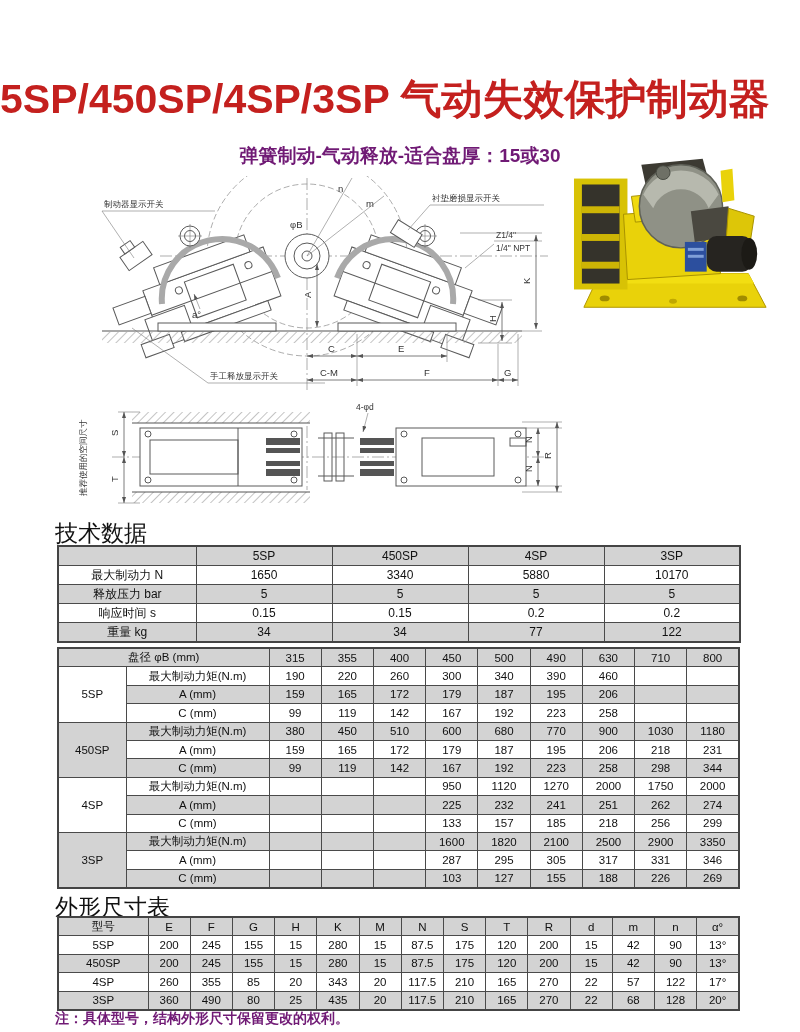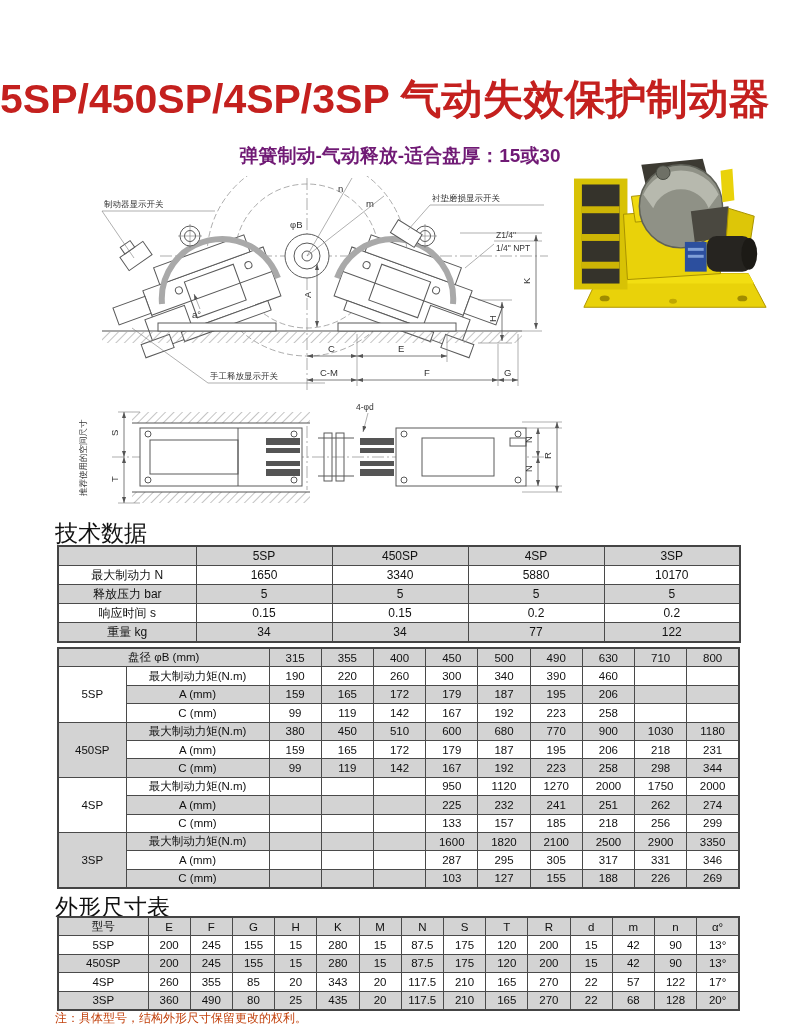--- a/index.html
+++ b/index.html
@@ -17,21 +17,21 @@
   .tablebox{position:absolute;left:57px;width:683px;}
   #tech-table{top:545px;}
   #disc-table{top:647px;}
   #dim-table{top:916px;}
   table.data{border-collapse:collapse;table-layout:fixed;width:683px;font-size:12px;color:#111;
              border:2px solid #444;padding-left:9px;}
   table.data td{border:1px solid #4a4a4a;text-align:center;vertical-align:middle;
                 padding:0 1px;height:18px;overflow:hidden;white-space:nowrap;}
   #disc-table td, #dim-table td{height:17.4px;font-size:11.5px;}
   td.gray{background:#d3d3d3;}
-  .note{position:absolute;left:55px;top:1010px;font-size:12px;font-weight:normal;color:#c2410c;}
+  .note{position:absolute;left:55px;top:1010px;font-size:14px;font-weight:bold;color:#701a75;}
   
   .ln{fill:none;stroke:#5a5a5a;stroke-width:1;}
   .lnf{fill:#ffffff;stroke:#5a5a5a;stroke-width:1;}
   .thin{fill:none;stroke:#7a7a7a;stroke-width:0.6;}
   .dash{fill:none;stroke:#8a8a8a;stroke-width:0.7;stroke-dasharray:6 3;}
   .cdash{fill:none;stroke:#8a8a8a;stroke-width:0.7;stroke-dasharray:12 3 2 3;}
   .dim{fill:none;stroke:#5a5a5a;stroke-width:0.8;
        marker-start:url(#arr);marker-end:url(#arr);}
   text.lbl{font-size:8.5px;fill:#333;font-family:"Liberation Sans","DejaVu Sans",sans-serif;}
   text.dimlbl{font-size:9.5px;fill:#333;font-family:"Liberation Sans","DejaVu Sans",sans-serif;}

